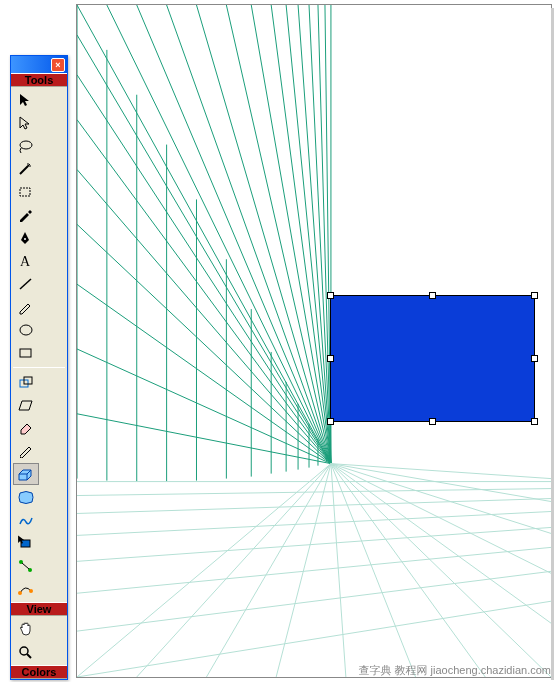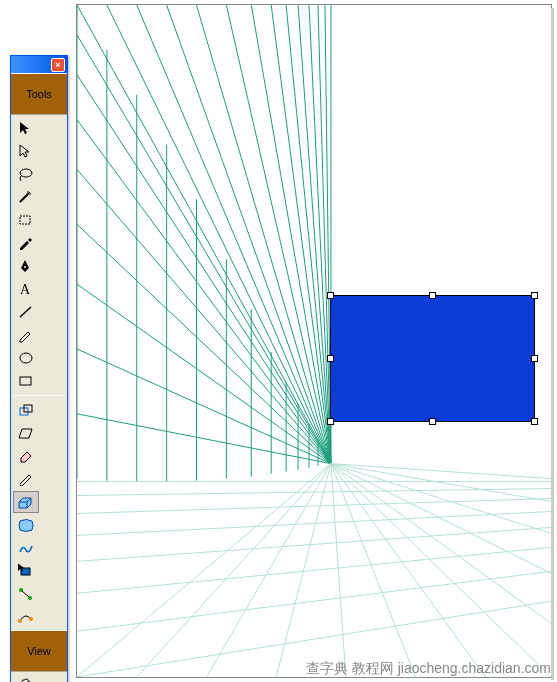--- a/index.html
+++ b/index.html
@@ -19,29 +19,29 @@
 .handle.ml { left: -4px; top: 50%; margin-top: -4px; }
 .handle.mr { right: -4px; top: 50%; margin-top: -4px; }
 .handle.bl { left: -4px; bottom: -4px; }
 .handle.bm { left: 50%; bottom: -4px; margin-left: -4px; }
 .handle.br { right: -4px; bottom: -4px; }
 
 .tools-panel { position: absolute; top: 55px; left: 10px; width: 58px; background: #ece9d8; border: 1px solid #0055ea; border-top: none; box-shadow: 1px 1px 3px rgba(0,0,0,0.3); }
 .titlebar { height: 18px; background: linear-gradient(to right, #3d95ff, #0055ea); display: flex; align-items: center; justify-content: flex-end; padding: 0 2px; border-top: 1px solid #0055ea; }
 .close-btn { width: 14px; height: 14px; background: #f05030; border: 1px solid #fff; border-radius: 2px; display: flex; align-items: center; justify-content: center; color: #fff; font-size: 9px; font-weight: bold; cursor: pointer; }
 
-.section-header { background: #a16207; border-top: 1px solid #fff; border-bottom: 1px solid #aca899; padding: 14px 4px; font-size: 11px; color: #000; text-align: center; }
+.section-header { background: #b91c1c; border-top: 1px solid #fff; border-bottom: 1px solid #aca899; padding: 0 4px; font-size: 11px; color: #000; text-align: center; font-weight: bold; }
 
 .tool-grid { display: flex; flex-wrap: wrap; padding: 2px; gap: 1px; background: #ece9d8; }
 .tool-btn { width: 26px; height: 22px; background: #ece9d8; border: 1px solid transparent; display: flex; align-items: center; justify-content: center; cursor: pointer; position: relative; }
 .tool-btn.active { background: #d4d0c8; border: 1px solid #888; }
 
 .divider { height: 1px; background: #aca899; margin: 1px 2px; border-bottom: 1px solid #fff; }
 
-.watermark { position: absolute; bottom: 4px; right: 6px; font-size: 14px; color: #888; text-align: center; }
+.watermark { position: absolute; bottom: 4px; right: 6px; font-size: 11px; color: #888; text-align: center; }
 
 svg.icon { width: 18px; height: 16px; }
 </style>
 </head>
 <body>
 
 <div class="canvas-area">
   <div class="canvas-page">
     <svg class="grid-svg" viewBox="0 0 476 674" preserveAspectRatio="none">
       <g stroke="#1a9e7a" stroke-width="1" fill="none">

